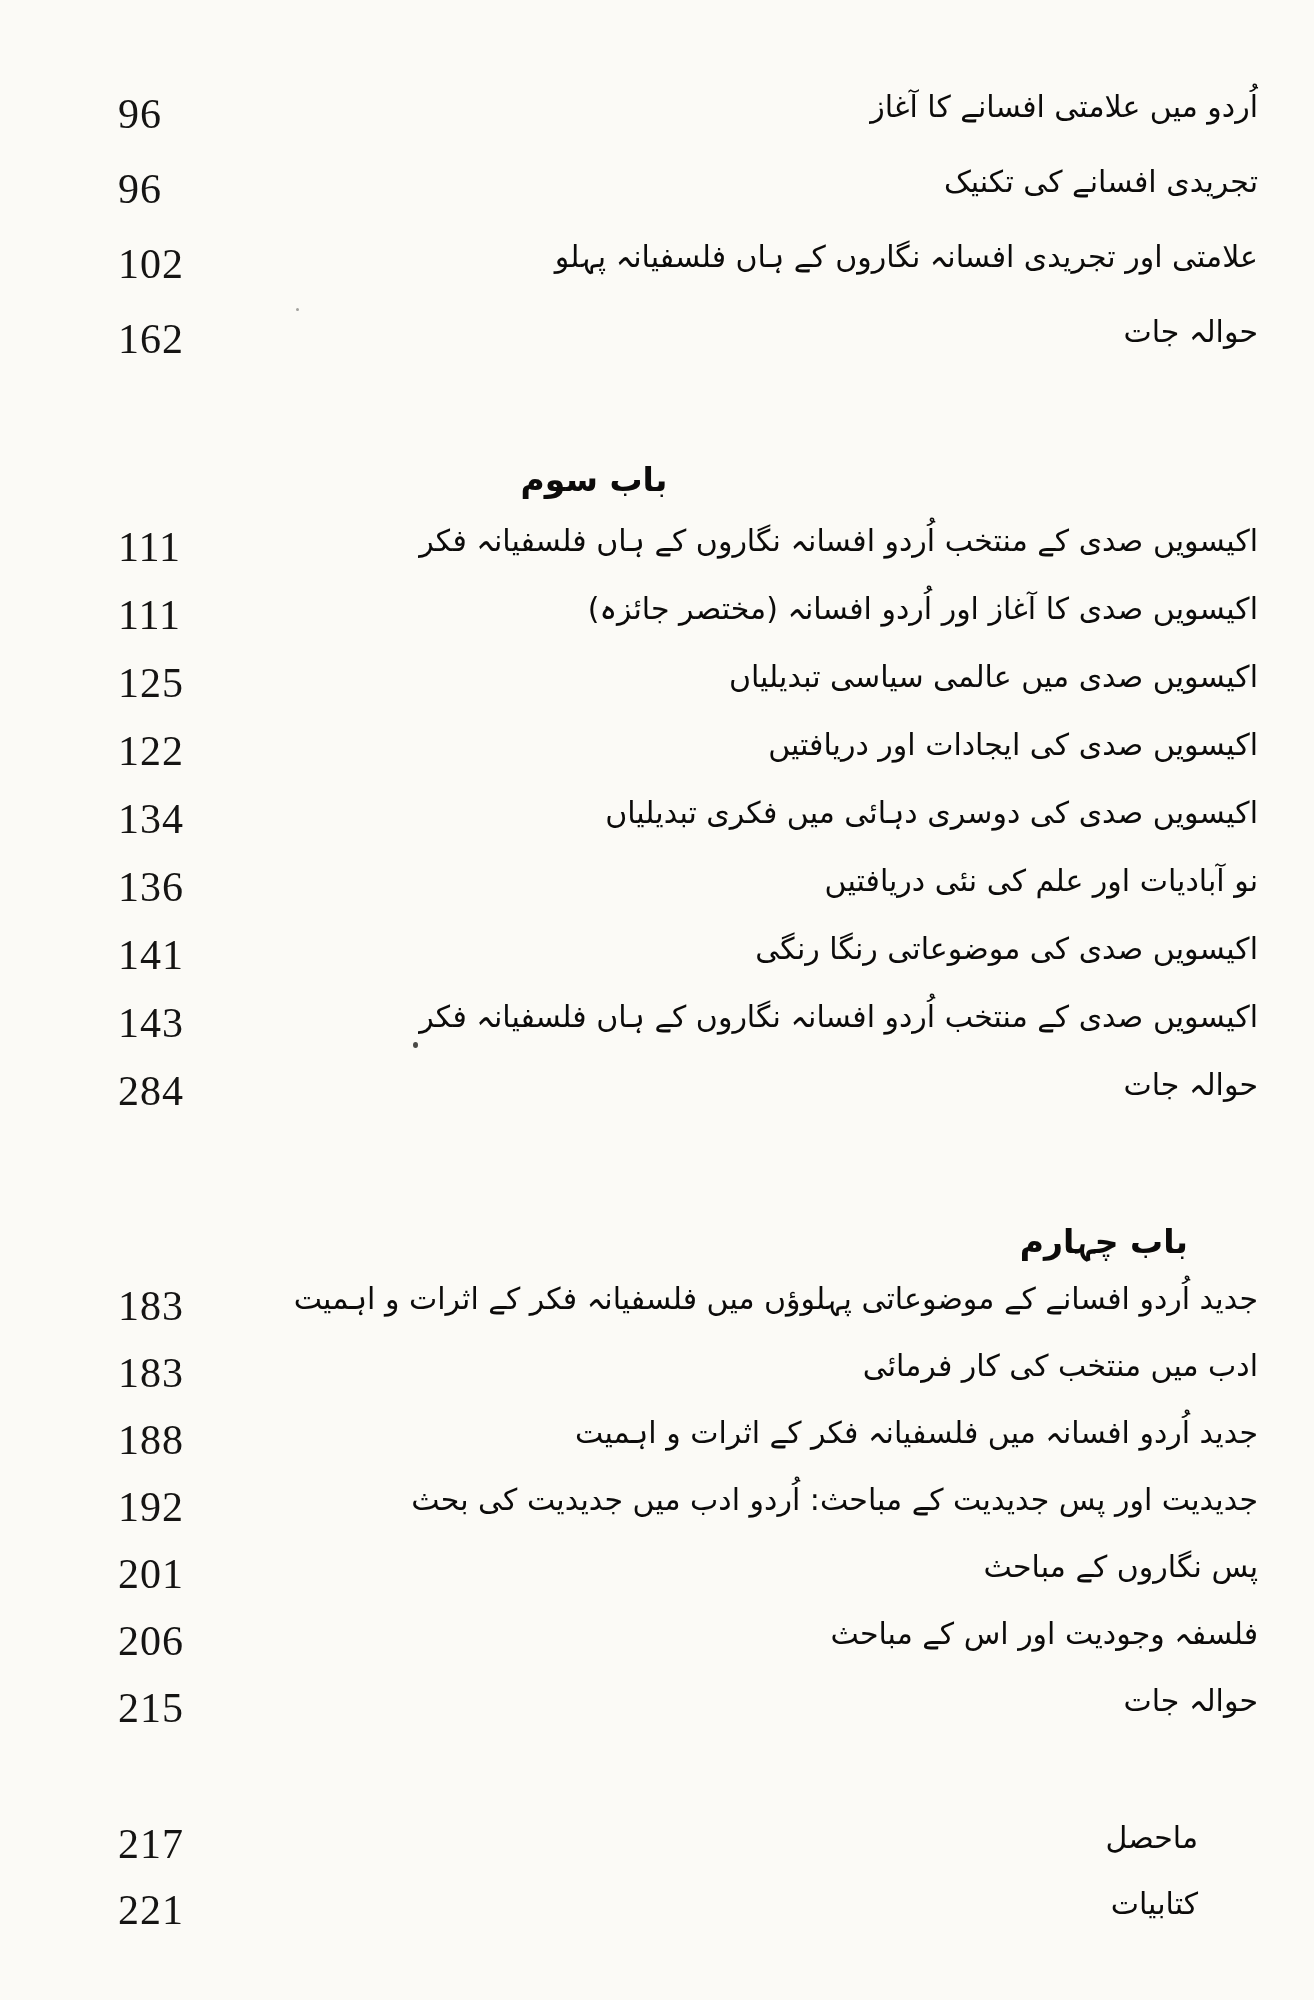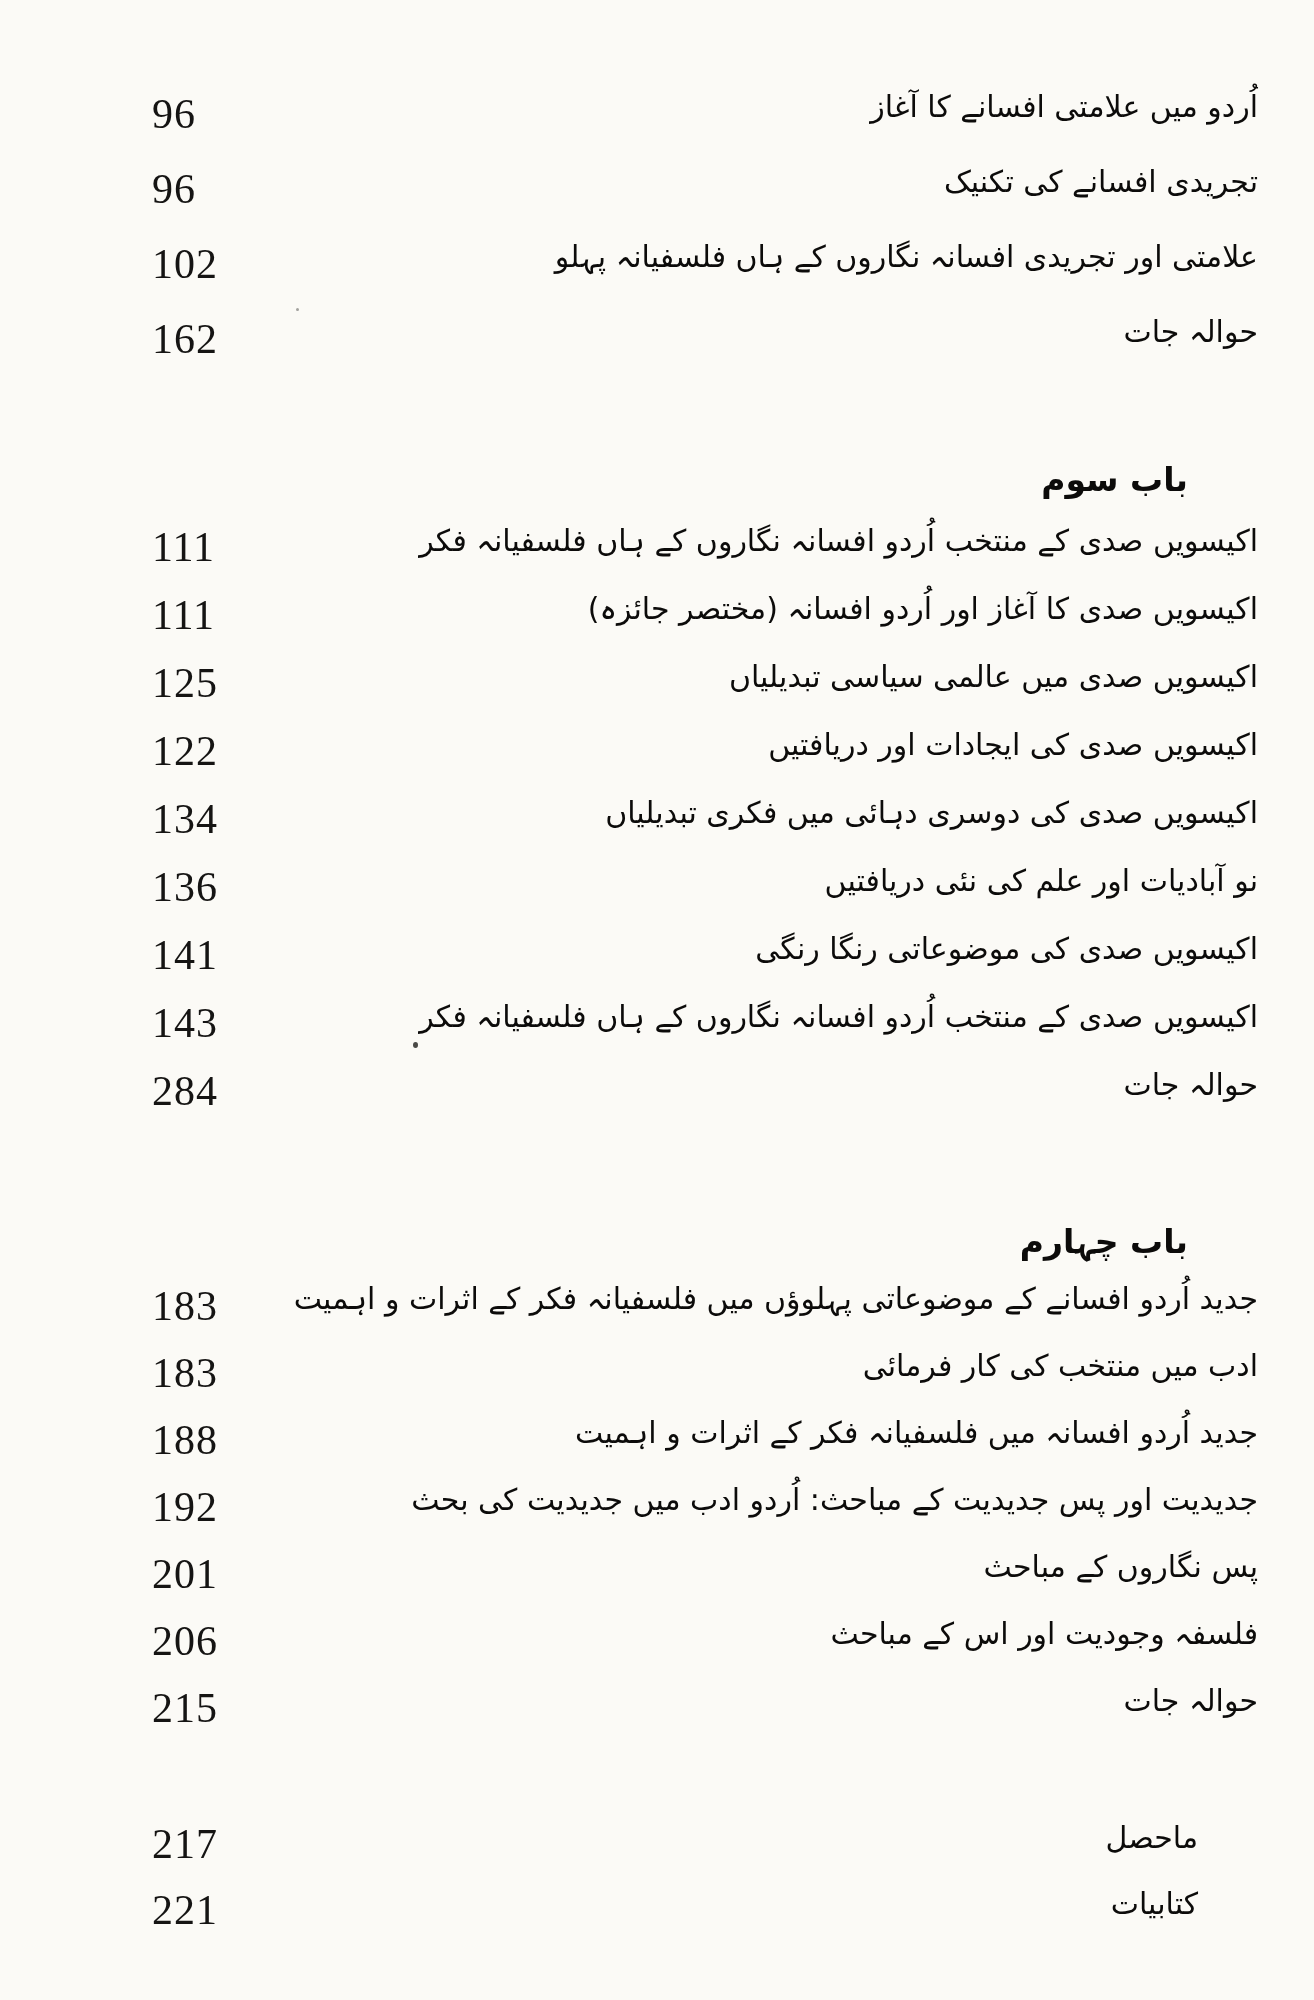--- a/index.html
+++ b/index.html
@@ -14,21 +14,21 @@
   }
   .page {
     position: relative;
     width: 1314px;
     height: 2000px;
     box-sizing: border-box;
     padding-right: 56px;
     overflow: hidden;
     background: #fbfaf6;
   }
-  .toc-section { margin: 0; padding-left: 34px; }
+  .toc-section { margin: 0; }
   .section-rows { margin: 0; }
 
   .toc-row {
     display: flex;
     align-items: center;
   }
   .page-num {
     font-family: "Liberation Serif", serif;
     font-size: 42px;
     color: #151413;
@@ -56,21 +56,21 @@
     color: #0c0b0a;
     margin: 0 70px 0 0;
     height: 60px;
     line-height: 60px;
   }
 
   
   .section-0 { margin-top: 76px; }
   .section-0 .toc-row { height: 75px; }
 
-  .section-1 .chapter-heading { margin-top: 74px; }
+  .section-1 .chapter-heading { margin-top: 74px; text-align: center; }
   .section-1 .section-rows { margin-top: 3px; }
   .section-1 .toc-row { height: 68px; }
 
   .section-2 .chapter-heading { margin-top: 87px; }
   .section-2 .toc-row { height: 67px; }
 
   .section-3 { margin-top: 70px; }
   .section-3 .toc-row { height: 66px; }
   .section-3 .entry-title { margin-right: 60px; }
 

